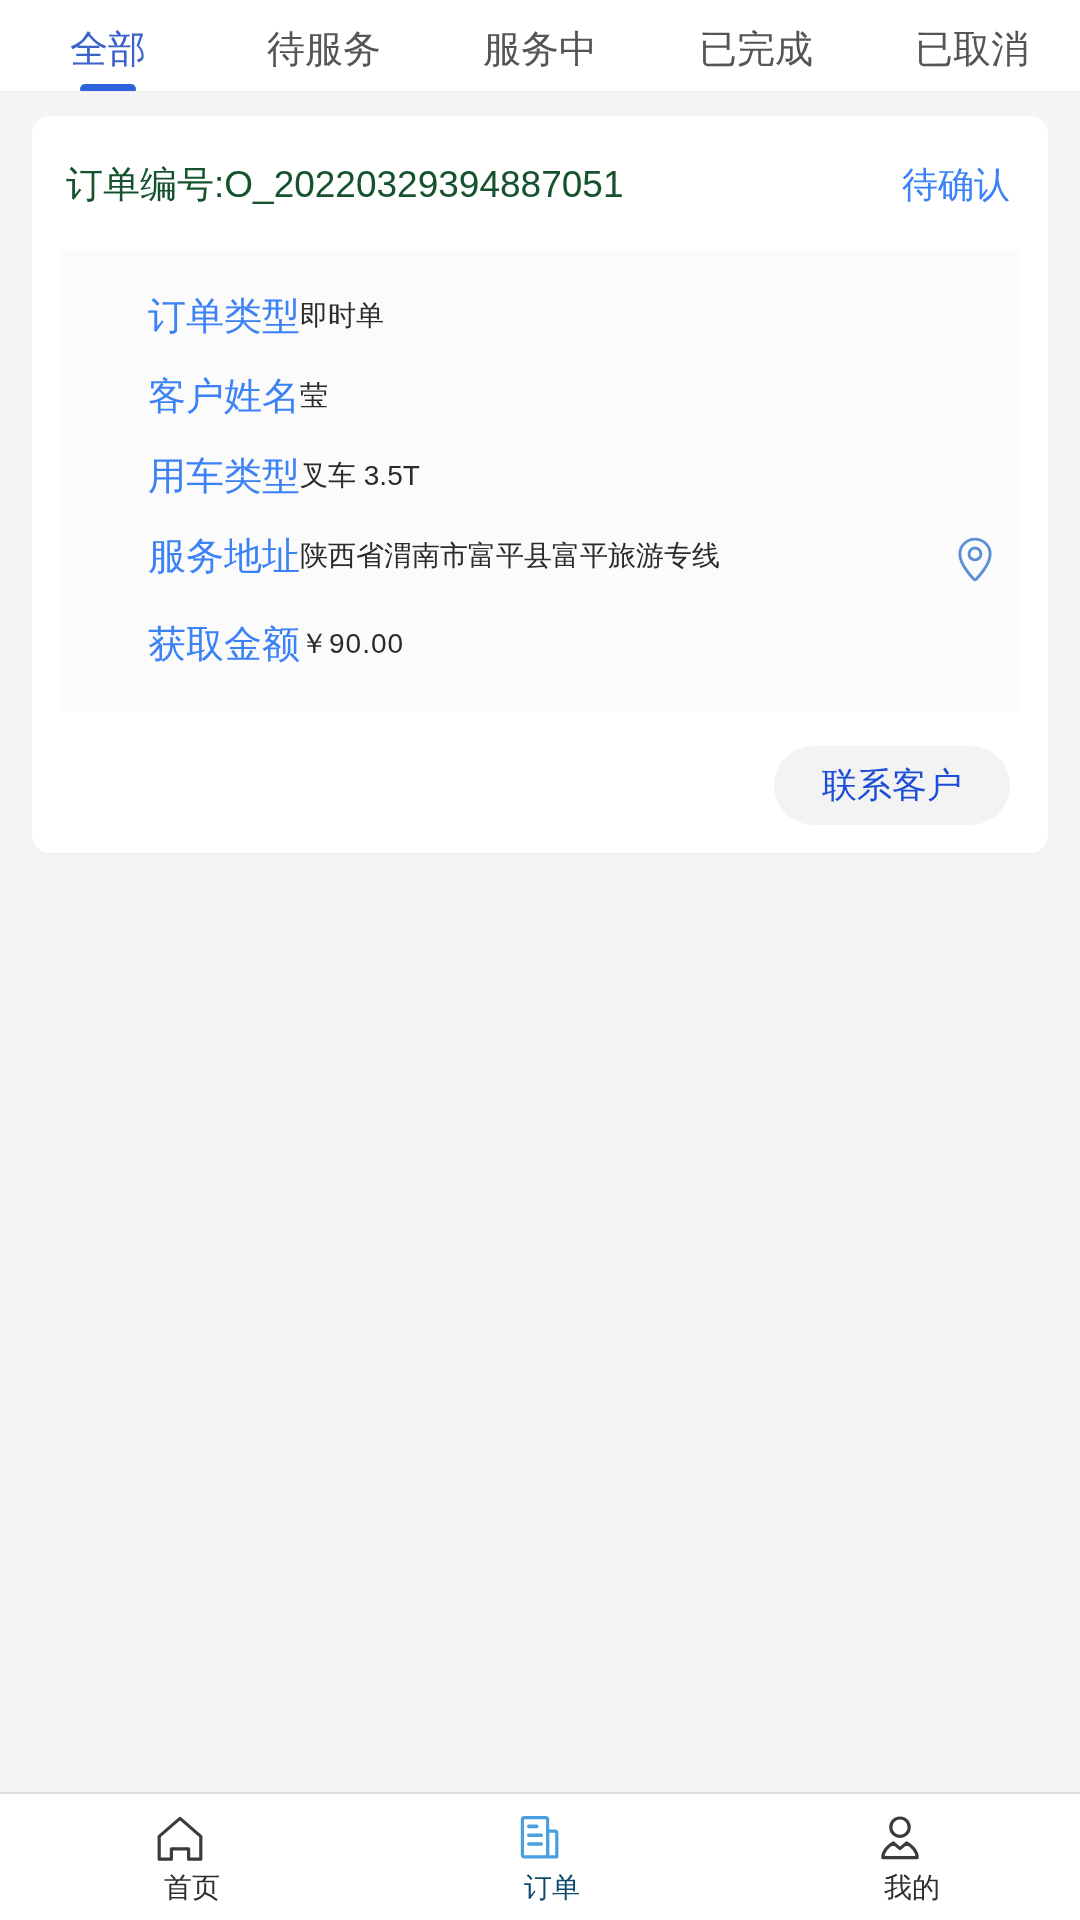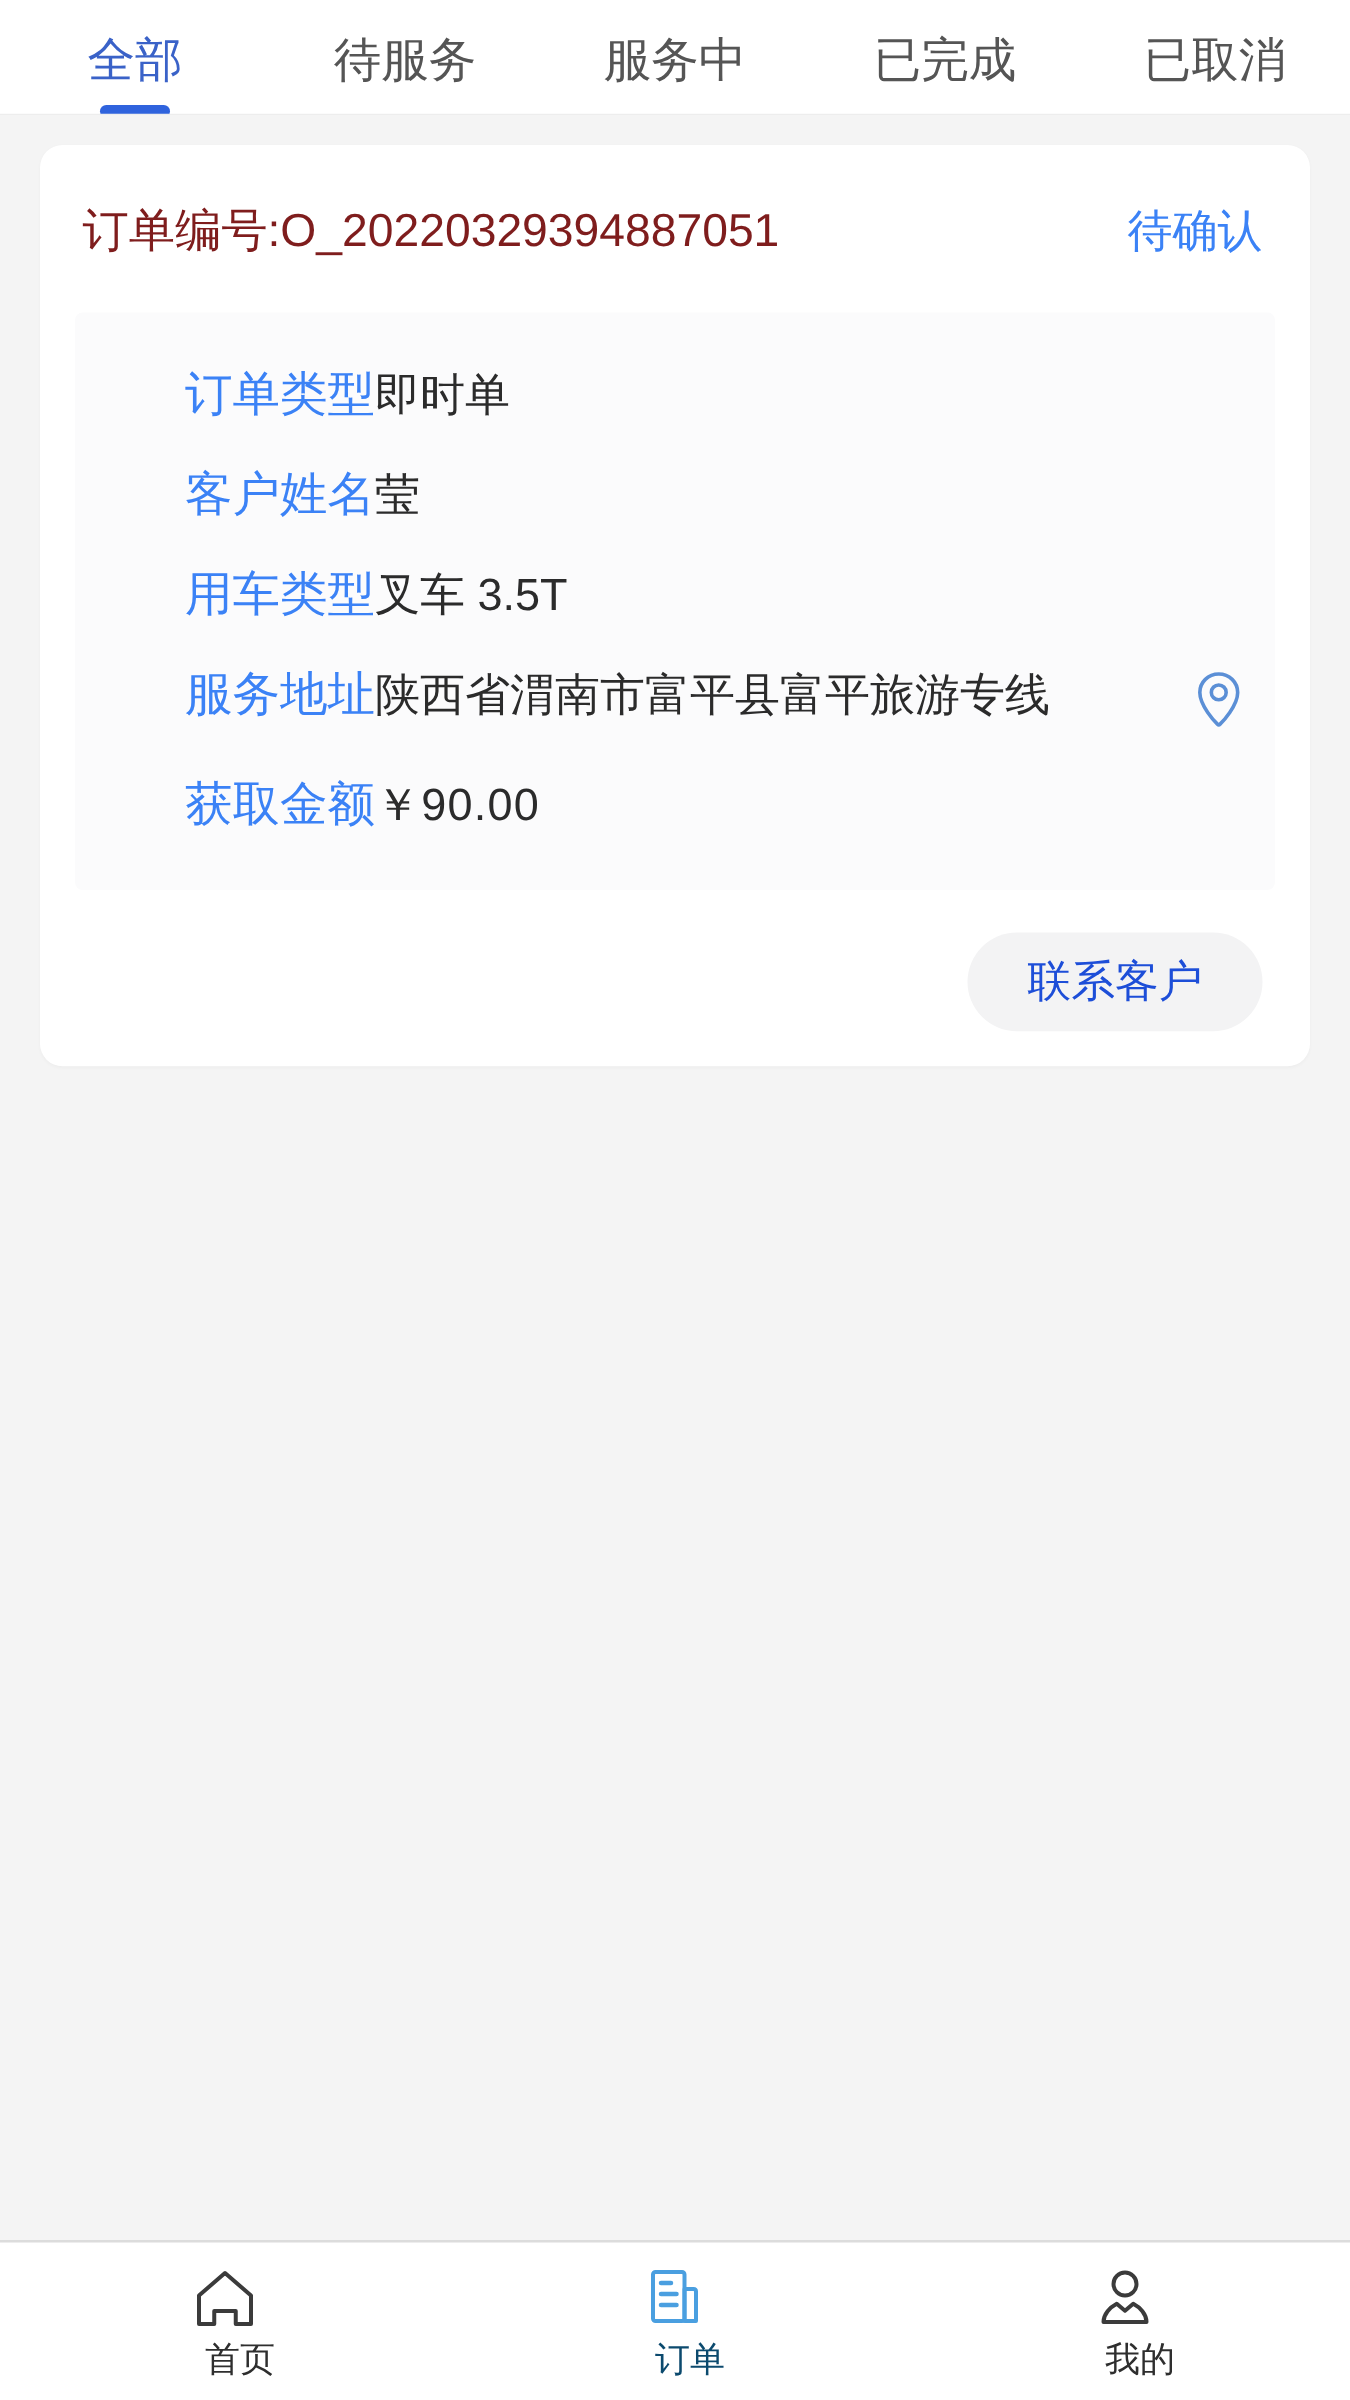--- a/index.html
+++ b/index.html
@@ -71,21 +71,21 @@
   }
 
   .card-header {
     display: flex;
     align-items: center;
     justify-content: space-between;
     padding: 44px 34px 40px 34px;
   }
   .order-no {
     font-size: 37px;
-    color: #7f1d1d;
+    color: #14532d;
     letter-spacing: 0px;
     white-space: nowrap;
   }
   .order-status {
     font-size: 36px;
     color: #3b82f6;
     white-space: nowrap;
     padding-right: 4px;
   }
 
@@ -105,21 +105,21 @@
   .row-label {
     width: 210px;
     flex: 0 0 210px;
     font-size: 38px;
     color: #3b82f6;
     line-height: 46px;
     text-align: right;
   }
   .row-value {
     flex: 1;
-    font-size: 36px;
+    font-size: 28px;
     color: #2b2b2b;
     line-height: 46px;
     padding-right: 10px;
   }
   .row-value.money {
     letter-spacing: 1px;
   }
   .row-icon {
     flex: 0 0 70px;
     display: flex;

